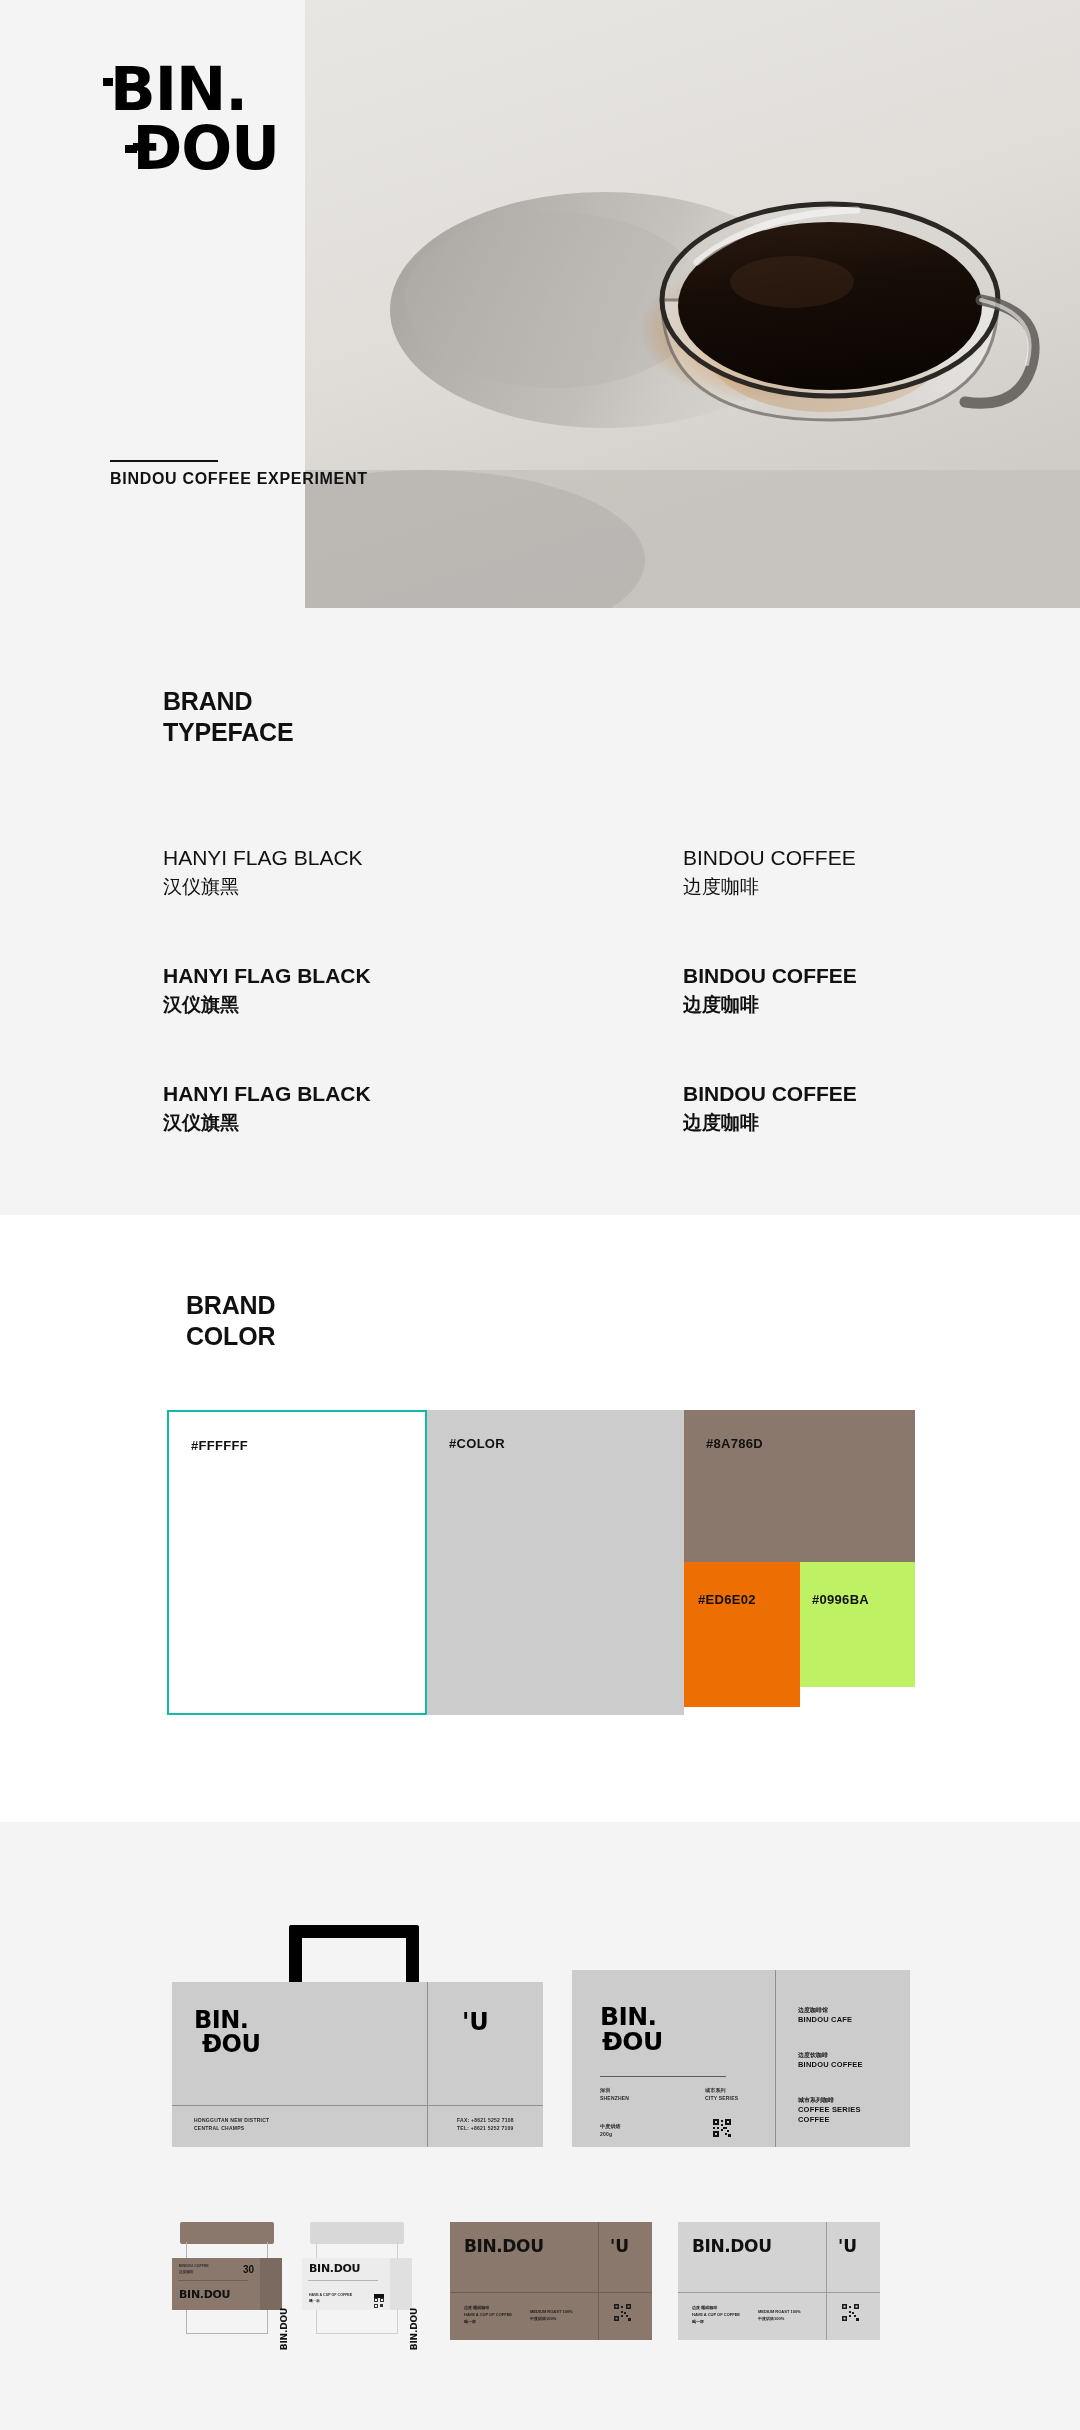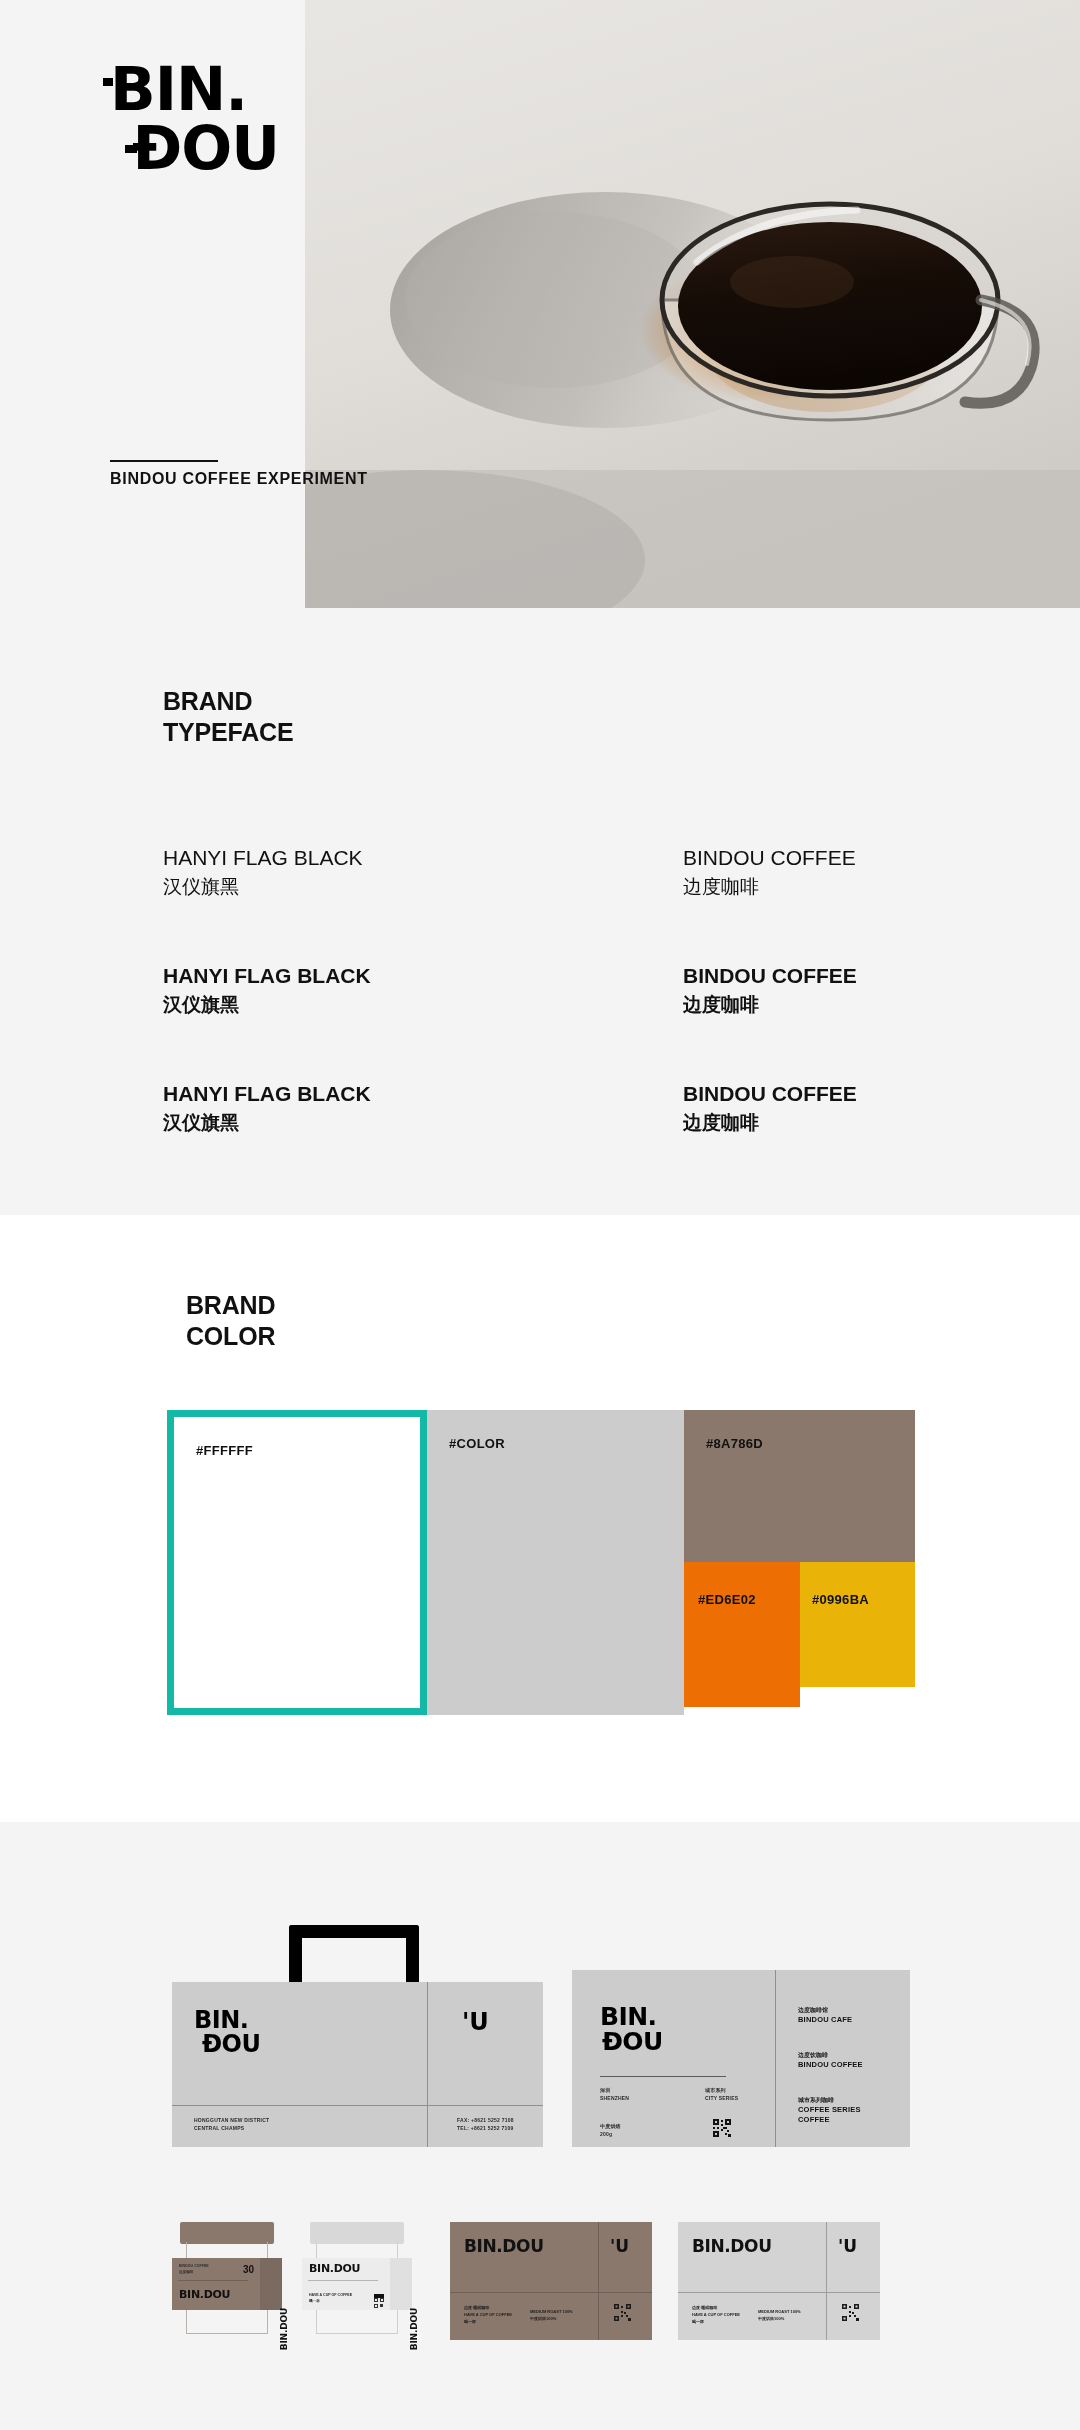--- a/index.html
+++ b/index.html
@@ -82,27 +82,27 @@
   }
   .swatches{
     position:absolute;left:167px;top:1410px;width:748px;height:305px;
     display:flex;
   }
   .sw{position:relative;box-sizing:border-box;}
   .sw-label{
     position:absolute;left:22px;top:26px;
     font-size:13px;font-weight:bold;letter-spacing:0.3px;color:#111;
   }
-  .sw-white{width:260px;height:305px;background:#FFFFFF;border:7px solid #14b8a6;}
+  .sw-white{width:260px;height:305px;background:#FFFFFF;border:2px solid #14b8a6;}
   .sw-grey{width:257px;height:305px;background:#CCCCCC;}
   .sw-col{width:231px;height:305px;display:flex;flex-direction:column;}
   .sw-taupe{width:231px;height:152px;background:#8A786D;}
   .sw-duo{width:231px;height:125px;display:flex;}
   .sw-orange{width:116px;height:145px;background:#ED6E02;}
-  .sw-blue{width:115px;height:125px;background:#eab308;}
+  .sw-blue{width:115px;height:125px;background:#bef264;}
 
   
   .pack{position:absolute;left:0;top:1822px;width:1080px;height:608px;}
 
   
   .bag{position:absolute;left:172px;top:160px;width:371px;height:165px;}
   .bag-body{
     position:absolute;left:0;top:0;width:371px;height:165px;background:#cccccc;
   }
   .bag-handle{

